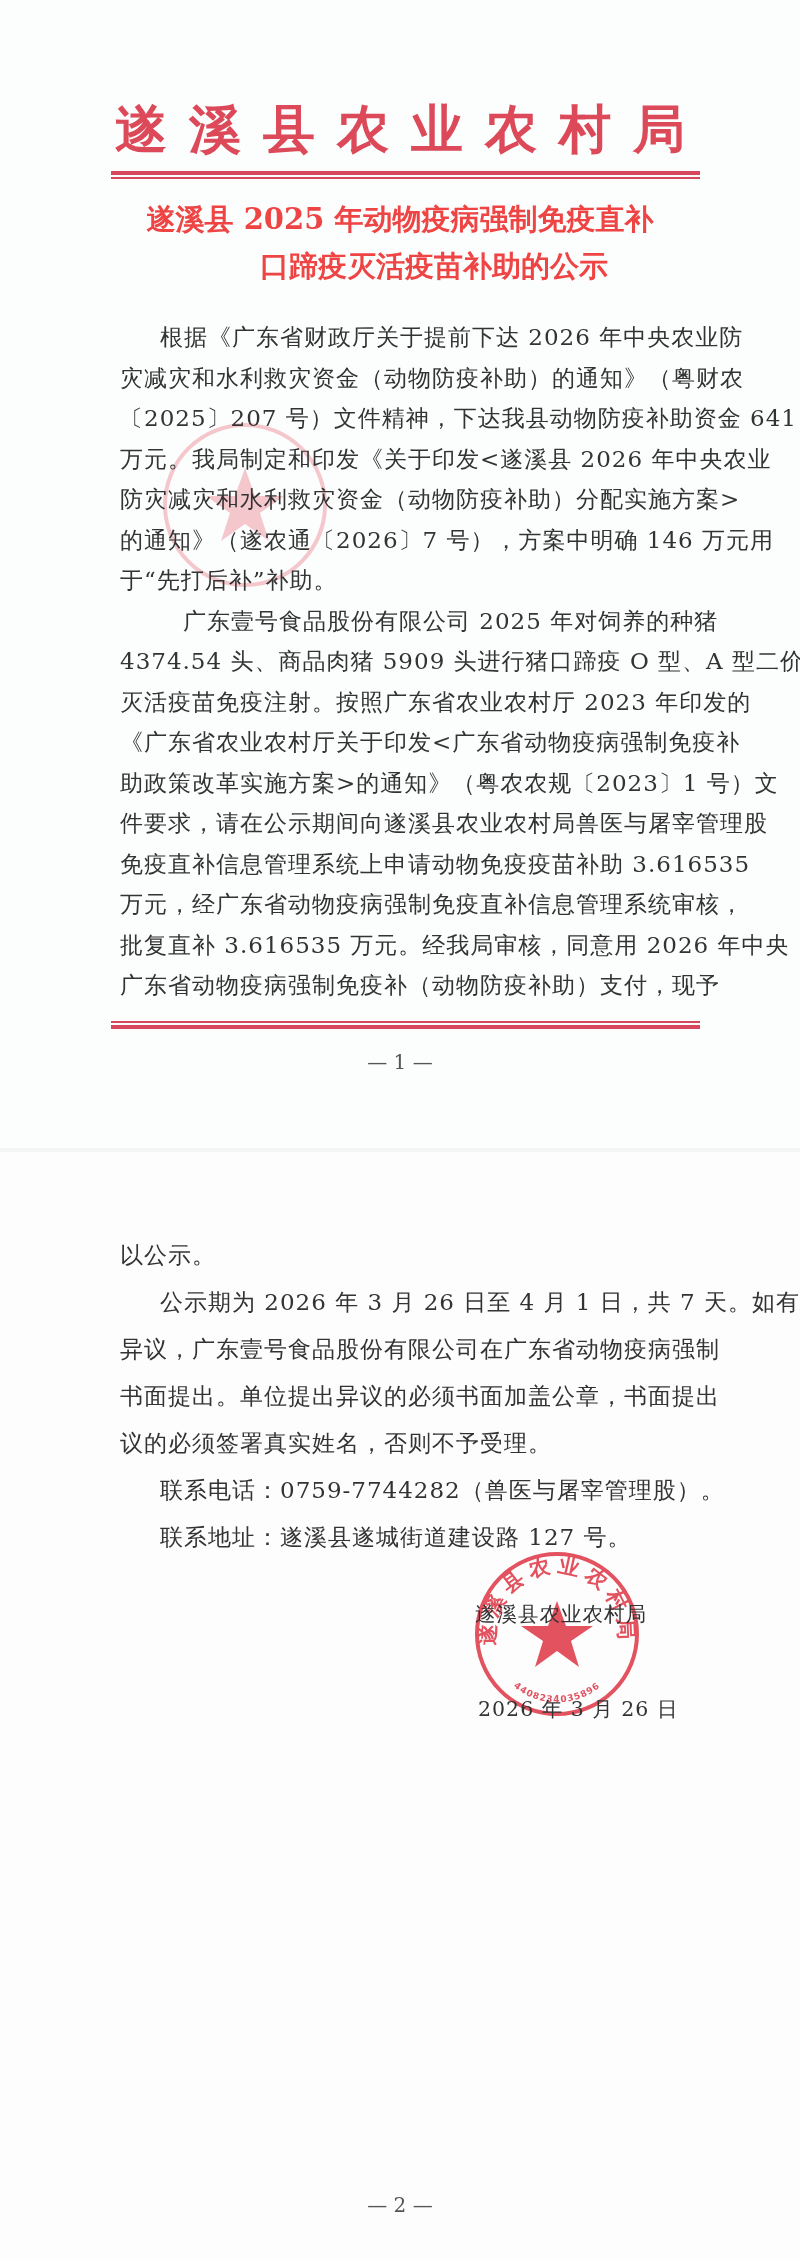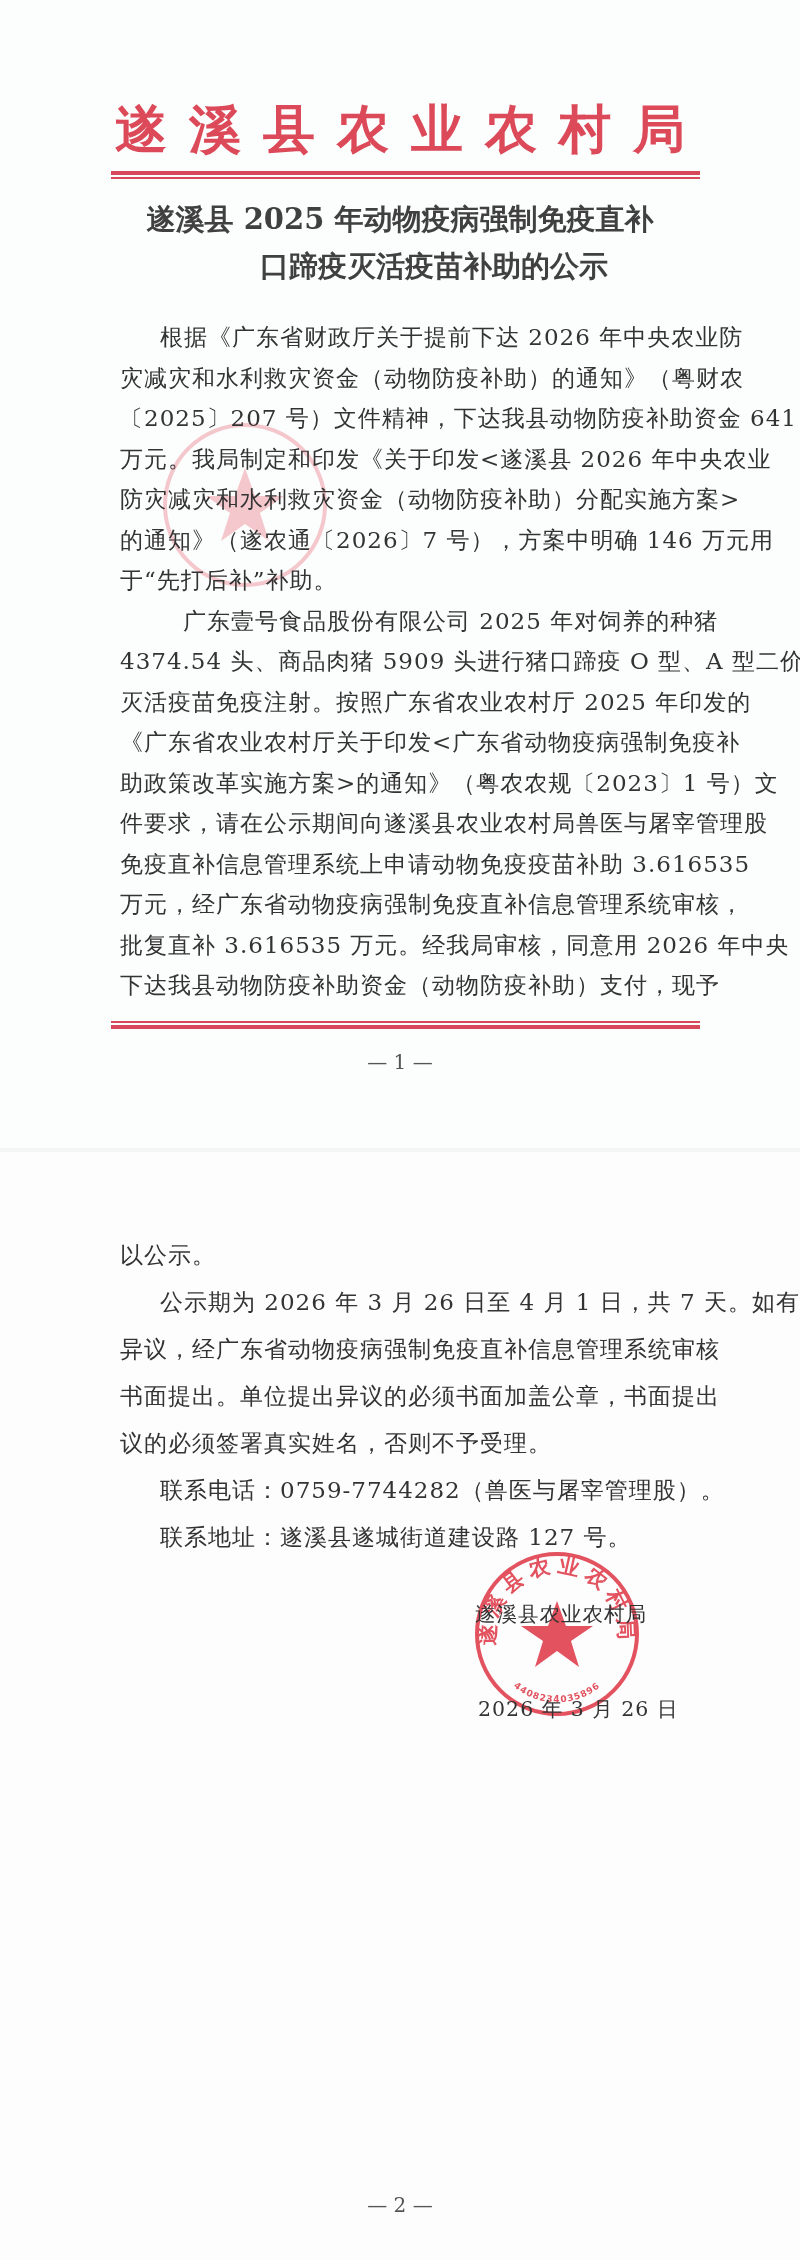--- a/index.html
+++ b/index.html
@@ -22,21 +22,21 @@
   }
   .rule { position: absolute; left: 111px; width: 589px; background: #d8485c; }
   .rule-top-thick { top: 171px; height: 4px; }
   .rule-top-thin { top: 177px; height: 2px; }
   .rule-bot-thin { top: 1021px; height: 2px; }
   .rule-bot-thick { top: 1025px; height: 4px; }
 
   .doc-title {
     position: absolute; left: 0; width: 800px; text-align: center;
     font-family: "DejaVu Serif", "Liberation Serif", serif;
-    font-size: 29px; font-weight: bold; color: #404040;
+    font-size: 29px; font-weight: bold; color: #ef4444;
   }
   .title-l1 { top: 200px; }
   .title-l2 { top: 247px; margin-left: 34px; }
 
   .line {
     position: absolute; left: 120px; width: 575px;
     font-size: 23px; color: #333; white-space: nowrap;
     text-align: justify; text-align-last: justify; letter-spacing: 1px;
   }
   .line.short { text-align-last: left; }
@@ -72,41 +72,41 @@
 <div class="line indent" style="top: 322px;" data-bind="body.page1_lines.0">根据《广东省财政厅关于提前下达 2026 年中央农业防</div>
 <div class="line" style="top: 362.5px;" data-bind="body.page1_lines.1">灾减灾和水利救灾资金（动物防疫补助）的通知》（粤财农</div>
 <div class="line" style="top: 403px;" data-bind="body.page1_lines.2">〔2025〕207 号）文件精神，下达我县动物防疫补助资金 641</div>
 <div class="line" style="top: 443.5px;" data-bind="body.page1_lines.3">万元。我局制定和印发《关于印发&lt;遂溪县 2026 年中央农业</div>
 <div class="line" style="top: 484px;" data-bind="body.page1_lines.4">防灾减灾和水利救灾资金（动物防疫补助）分配实施方案&gt;</div>
 <div class="line" style="top: 524.5px;" data-bind="body.page1_lines.5">的通知》（遂农通〔2026〕7 号），方案中明确 146 万元用</div>
 <div class="line short" style="top: 565px;" data-bind="body.page1_lines.6">于“先打后补”补助。</div>
 
 <div class="line indent" style="top: 605.5px; margin-left: 23px;" data-bind="body.page1_lines.7">广东壹号食品股份有限公司 2025 年对饲养的种猪</div>
 <div class="line" style="top: 646px;" data-bind="body.page1_lines.8">4374.54 头、商品肉猪 5909 头进行猪口蹄疫 O 型、A 型二价</div>
-<div class="line" style="top: 686.5px;" data-bind="body.page1_lines.9">灭活疫苗免疫注射。按照广东省农业农村厅 2025 年印发的</div>
+<div class="line" style="top: 686.5px;" data-bind="body.page1_lines.9">灭活疫苗免疫注射。按照广东省农业农村厅 2023 年印发的</div>
 <div class="line" style="top: 727px;" data-bind="body.page1_lines.10">《广东省农业农村厅关于印发&lt;广东省动物疫病强制免疫补</div>
 <div class="line" style="top: 767.5px;" data-bind="body.page1_lines.11">助政策改革实施方案&gt;的通知》（粤农农规〔2023〕1 号）文</div>
 <div class="line" style="top: 808px;" data-bind="body.page1_lines.12">件要求，请在公示期间向遂溪县农业农村局兽医与屠宰管理股</div>
 <div class="line" style="top: 848.5px;" data-bind="body.page1_lines.13">免疫直补信息管理系统上申请动物免疫疫苗补助 3.616535</div>
 <div class="line" style="top: 889px; font-family: Liberation Mono, monospace;" data-bind="body.page1_lines.14">万元，经广东省动物疫病强制免疫直补信息管理系统审核，</div>
 <div class="line" style="top: 929.5px;" data-bind="body.page1_lines.15">批复直补 3.616535 万元。经我局审核，同意用 2026 年中央</div>
-<div class="line" style="top: 970px;" data-bind="body.page1_lines.16">下达我县动物防疫补助资金（动物防疫补助）支付，现予</div>
+<div class="line" style="top: 970px;" data-bind="body.page1_lines.16">广东省动物疫病强制免疫补（动物防疫补助）支付，现予</div>
 
 <style>
   
   .line[data-bind^="body.page1_lines"] { }
 </style>
 
 <div class="rule rule-bot-thin"></div>
 <div class="rule rule-bot-thick"></div>
 <div class="page-num" style="top:1050px;" data-bind="footer.page1">— 1 —</div>
 
 <div class="line short" style="top:1240px;" data-bind="body.page2_lines.0">以公示。</div>
 <div class="line indent" style="top:1287px;" data-bind="body.page2_lines.1">公示期为 2026 年 3 月 26 日至 4 月 1 日，共 7 天。如有</div>
-<div class="line" style="top:1334px;" data-bind="body.page2_lines.2">异议，经广东省动物疫病强制免疫直补信息管理系统审核</div>
+<div class="line" style="top:1334px;" data-bind="body.page2_lines.2">异议，广东壹号食品股份有限公司在广东省动物疫病强制</div>
 <div class="line" style="top:1381px;" data-bind="body.page2_lines.3">书面提出。单位提出异议的必须书面加盖公章，书面提出</div>
 <div class="line short" style="top:1428px;" data-bind="body.page2_lines.4">议的必须签署真实姓名，否则不予受理。</div>
 <div class="line indent short" style="top:1475px;" data-bind="body.page2_lines.5">联系电话：0759-7744282（兽医与屠宰管理股）。</div>
 <div class="line indent short" style="top:1522px;" data-bind="body.page2_lines.6">联系地址：遂溪县遂城街道建设路 127 号。</div>
 
 <svg class="stamp stamp-real" viewBox="0 0 170 170">
   <defs>
     <path id="arcTop" d="M 28 110 A 62 62 0 1 1 142 110"></path>
     <path id="arcBot" d="M 42 138 A 68 68 0 0 0 128 138"></path>
   </defs>

